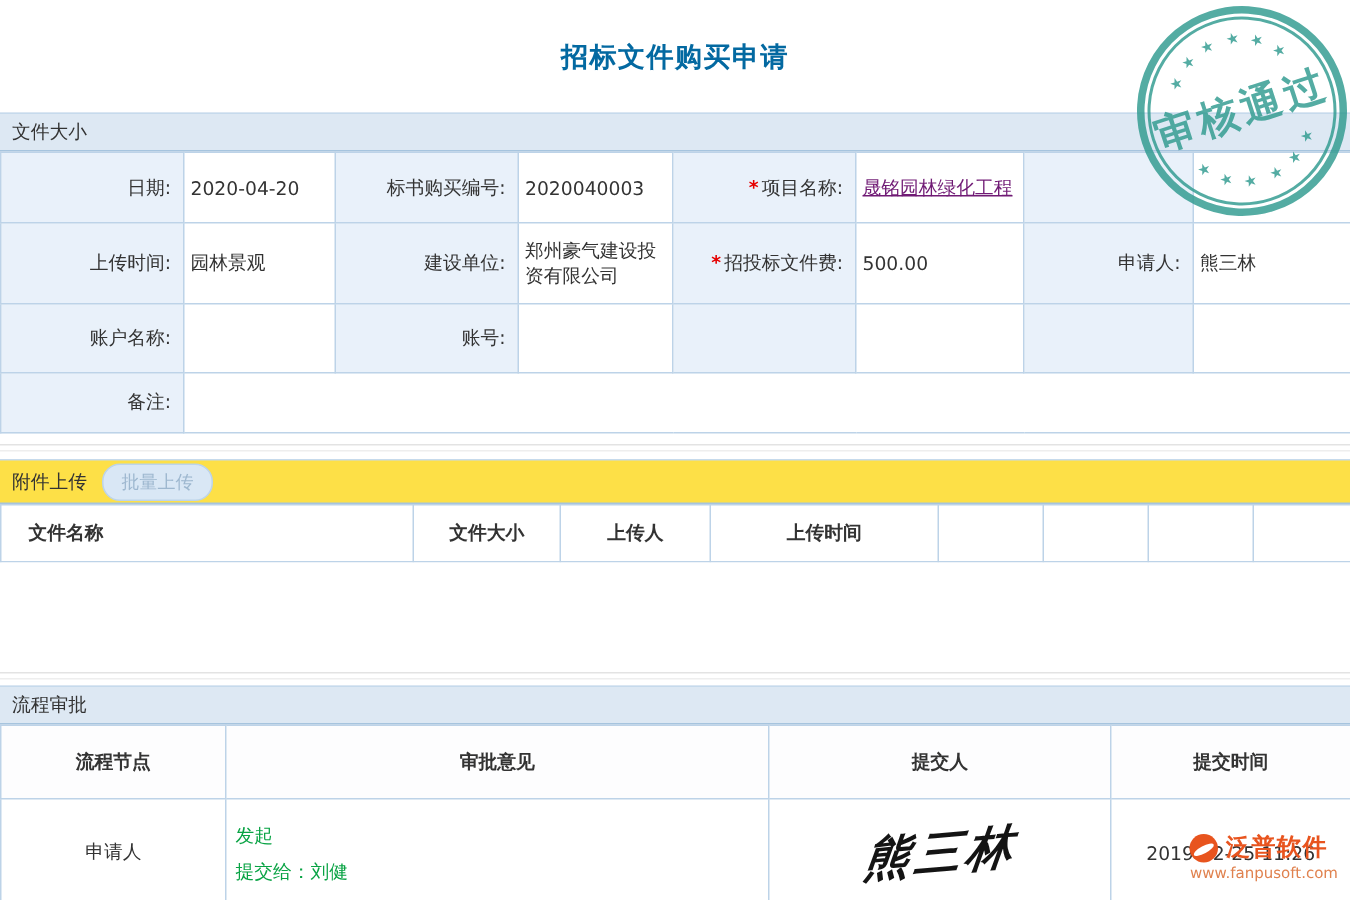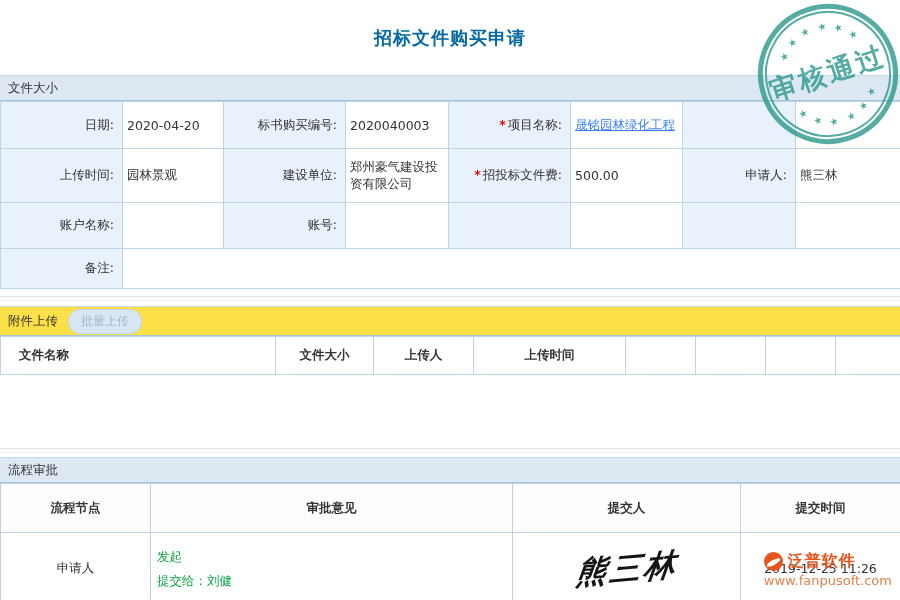--- a/index.html
+++ b/index.html
@@ -16,21 +16,21 @@
   .sec-header {
     height:26px; line-height:24px; background:#dde8f3;
     border-top:1px solid #c6daec; border-bottom:1px solid #a6c4de;
     padding-left:8px; color:#333;
   }
 
   table { border-collapse:collapse; width:900px; table-layout:fixed; }
   .info-table td { border:1px solid #bdd3e8; padding:4px 4px; vertical-align:middle; background:#fff; }
   .info-table td.lbl { background:#e9f1fa; text-align:right; padding-right:8px; color:#333; }
   .req { color:#e60000; margin-right:2px; font-weight:bold; }
-  .link { color:#3b82f6; white-space:nowrap; }
+  .link { color:#701a75; white-space:nowrap; }
 
   .sep { height:17px; position:relative; }
   .sep::after { content:""; position:absolute; left:0; right:0; top:7px; height:3px;
     border-top:1px solid #e3e3e3; border-bottom:1px solid #eeeeee; }
   .sep2 { height:15px; }
   .sep2::after { top:6px; }
 
   .attach-header {
     height:30px; background:#fde047; border-top:1px solid #c6daec; border-bottom:1px solid #a6c4de;
     display:flex; align-items:center; gap:10px; padding-left:8px;
@@ -76,21 +76,21 @@
   }
   .star { position:absolute; font-size:10px; transform:translate(-50%,-50%); }
 
   
   .watermark { position:absolute; right:8px; bottom:12px; z-index:15; text-align:right; }
   .wm-row { display:flex; align-items:center; justify-content:flex-start; gap:5px; }
   .wm-logo { width:19px; height:19px; border-radius:50%; background:#e8541e; position:relative; display:inline-block; }
   .wm-logo::after { content:""; position:absolute; left:2px; top:8px; width:15px; height:5px;
     background:#fff; border-radius:50%; transform:rotate(-28deg); }
   .wm-brand { color:#e8541e; font-weight:bold; font-size:16px; letter-spacing:1px; }
-  .wm-url { color:#e0824f; font-size:13px; margin-top:1px; }
+  .wm-url { color:#e0824f; font-size:10px; margin-top:1px; }
 </style>
 </head>
 <body>
 
 <div class="page">
 
   <div class="title-bar">
     <span class="title">招标文件购买申请</span>
   </div>
 

